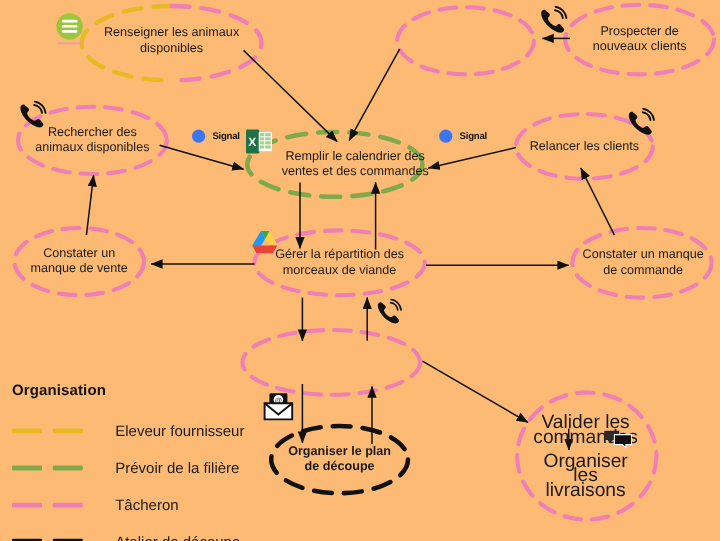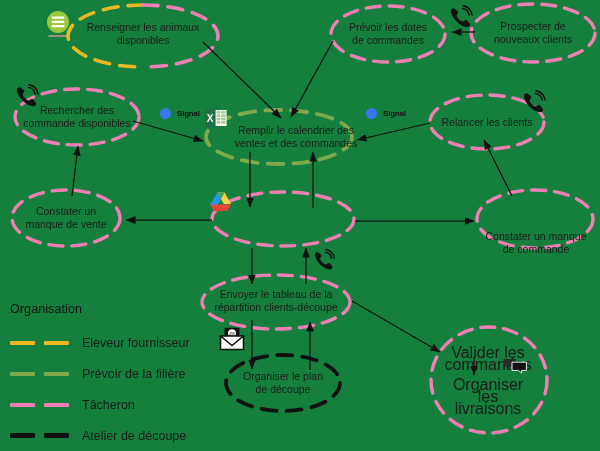--- a/index.html
+++ b/index.html
@@ -1,40 +1,40 @@
 <!DOCTYPE html>
 <html><head>
 <meta charset="utf-8">
 <style>
   html,body{margin:0;padding:0;background:#ffffff;}
   body{
     font-family:"Liberation Sans", sans-serif;
     width:600px;height:451px;overflow:hidden;position:relative;
   }
-  #stage{position:relative;width:600px;height:451px;background:#15803d;}
+  #stage{position:relative;width:600px;height:451px;background:#fdba74;}
   #svg-layer{position:absolute;left:0;top:0;width:600px;height:451px;}
 
   .node-label{
     position:absolute;
     text-align:center;
     color:#1a1a1a;
     font-size:10.5px;
     line-height:12.5px;
     pointer-events:none;
     white-space:pre-line;
   }
   .node-label.sm{font-size:16px;line-height:12px;}
 
   
   #legend{position:absolute;left:8px;top:302px;width:215px;}
   #legend-title{
-    font-size:12.5px;font-weight:normal;color:#111;
-    margin:0 0 11px 2px;letter-spacing:.1px;
-  }
-  .legend-row{display:flex;align-items:center;height:31px;}
+    font-size:12.5px;font-weight:bold;color:#111;
+    margin:16px 0 11px 2px;letter-spacing:.1px;
+  }
+  .legend-row{display:flex;align-items:center;height:31px;gap:14px;}
   .legend-swatch{width:64px;height:14px;flex:0 0 64px;position:relative;}
   .legend-swatch .seg{position:absolute;top:5px;height:4px;border-radius:1px;}
   .legend-swatch .seg.a{left:2px;width:25px;}
   .legend-swatch .seg.b{left:36px;width:25px;}
   .legend-text{font-size:12.5px;color:#1a1a1a;margin-left:10px;}
 
   
   .icon{position:absolute;}
   .signal-badge{
     position:absolute;display:flex;align-items:center;gap:6px;
@@ -101,45 +101,43 @@
       <path d="M252,320 L252,369"></path>
       <path d="M310,370 L310,322"></path>
       <path d="M352,301 L440,352"></path>
       <path d="M474,357 L474,375"></path>
     </g>
   </svg>
 
   <div class="node-label" style="left:68px;top:21px;width:150px;">Renseigner les animaux
 disponibles</div>
 
-  <div class="node-label" style="left:338px;top:21px;width:100px;">Prévoir les dates
-de commandes</div>
 
   <div class="node-label" style="left:478px;top:20px;width:110px;">Prospecter de
 nouveaux clients</div>
 
   <div class="node-label" style="left:16px;top:104px;width:122px;">Rechercher des
-commande disponibles</div>
+animaux disponibles</div>
 
   <div class="node-label" style="left:224px;top:124px;width:144px;">Remplir le calendrier des
 ventes et des commandes</div>
 
   <div class="node-label" style="left:435px;top:116px;width:104px;">Relancer les clients</div>
 
   <div class="node-label" style="left:14px;top:205px;width:104px;">Constater un
 manque de vente</div>
 
-
-  <div class="node-label" style="left:477px;top:206px;width:118px;margin-top:24px;">Constater un manque
+  <div class="node-label" style="left:212px;top:206px;width:142px;">Gérer la répartition des
+morceaux de viande</div>
+
+  <div class="node-label" style="left:477px;top:206px;width:118px;">Constater un manque
 de commande</div>
 
-  <div class="node-label" style="left:198px;top:288px;width:156px;">Envoyer le tableau de la
-répartition clients-découpe</div>
-
-  <div class="node-label" style="left:231px;top:370px;width:104px;">Organiser le plan
+
+  <div class="node-label" style="left:231px;top:370px;width:104px;font-weight:bold;">Organiser le plan
 de découpe</div>
 
   <div class="node-label sm" style="left:442px;top:347px;width:92px;">Valider les
 commandes</div>
 
   <div class="node-label sm" style="left:442px;top:379px;width:92px;">Organiser les
 livraisons</div>
 
   <div class="icon" style="left:45px;top:10px;">
     <svg width="26" height="30" viewBox="0 0 26 30">

